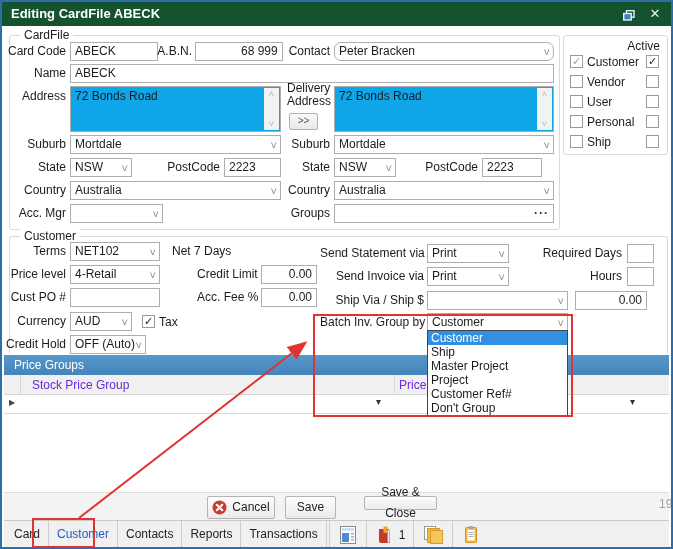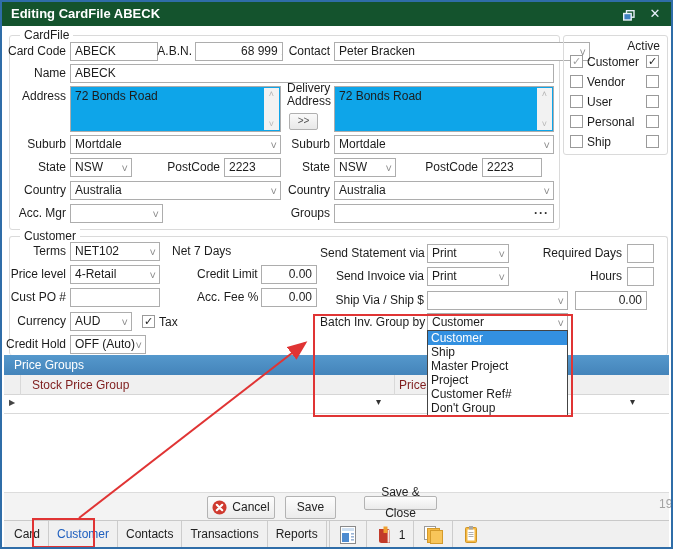--- a/index.html
+++ b/index.html
@@ -20,21 +20,21 @@
   .ta{position:absolute;box-sizing:border-box;border:1px solid #adadad;background:#0ea5e9;padding:2px 18px 2px 4px;overflow:hidden;}
   .scroll{position:absolute;top:1px;bottom:1px;right:1px;width:15px;background:#f2f2f2;color:#b4b4b4;font-size:9px;text-align:center;}
   .scroll .up{position:absolute;top:1px;left:0;right:0;}
   .scroll .dn{position:absolute;bottom:1px;left:0;right:0;}
   .cb{position:absolute;width:13px;height:13px;box-sizing:border-box;border:1px solid #9a9a9a;background:#fff;font-size:11px;line-height:11px;text-align:center;font-weight:bold;}
   .cb.grey{color:#a0a0a0;}
   .cb.blk{color:#222;}
   .btn{position:absolute;box-sizing:border-box;border:1px solid #b3b3b3;border-radius:2px;background:linear-gradient(#fdfdfd,#ebebeb);text-align:center;line-height:21px;color:#222;display:flex;align-items:center;justify-content:center;gap:5px;}
   .mini-btn{position:absolute;box-sizing:border-box;border:1px solid #b0b0b0;border-radius:2px;background:linear-gradient(#fafafa,#e8e8e8);text-align:center;color:#555;font-size:10px;line-height:14px;}
   .sec-header{position:absolute;left:2px;right:2px;height:20px;background:linear-gradient(#5598cc,#4484ba);color:#fff;line-height:20px;padding-left:10px;box-sizing:border-box;}
-  .grid-head{position:absolute;left:2px;right:2px;height:20px;background:#f0f0f0;border-bottom:1px solid #d6d6d6;box-sizing:border-box;color:#7f1d1d;}
+  .grid-head{position:absolute;left:2px;right:2px;height:20px;background:#f0f0f0;border-bottom:1px solid #d6d6d6;box-sizing:border-box;color:#6d28d9;}
   .grid-row{position:absolute;left:2px;right:2px;height:19px;background:#fff;border-bottom:1px solid #d9d9d9;box-sizing:border-box;}
   .vline{position:absolute;width:1px;background:#d9d9d9;}
   .ddlist{position:absolute;left:425px;top:328px;width:141px;box-sizing:border-box;background:#fff;border:1px solid #444;z-index:40;}
   .ddlist .opt{height:14px;line-height:14px;padding-left:3px;white-space:nowrap;overflow:hidden;}
   .ddlist .opt.sel{background:#3390e0;color:#fff;}
   .statusband{position:absolute;left:2px;right:2px;top:490px;height:28px;background:#f3f3f3;border-top:1px solid #dcdcdc;box-sizing:border-box;}
   .tabband{position:absolute;left:2px;right:2px;top:518px;height:29px;background:#f0f0f0;border-top:1px solid #c9c9c9;box-sizing:border-box;display:flex;align-items:stretch;}
   .tab{padding:0 8px;line-height:27px;border-right:1px solid #cccccc;color:#222;white-space:nowrap;}
   .tab.first{margin-left:2px;}
   .tab.active{color:#1e5fbf;}
@@ -61,21 +61,21 @@
 
   <div class="grp" style="left:7px;top:33px;width:549px;height:193px;">
     <span class="gl">CardFile</span>
   </div>
 
   <span class="lbl" style="left:2px;top:40px;width:62px;">Card Code</span>
   <span class="tb" style="left:68px;top:40px;width:88px;">ABECK</span>
   <span class="lbl" style="left:150px;top:40px;width:40px;">A.B.N.</span>
   <span class="tb" style="left:193px;top:40px;width:88px;padding-left:45px;">68 999 111 450</span>
   <span class="lbl" style="left:283px;top:40px;width:45px;">Contact</span>
-  <span class="tb combo" style="left:332px;top:40px;width:256px;"><span>Peter Bracken</span><span class="arr">˅</span></span>
+  <span class="tb combo" style="left:332px;top:40px;width:220px;border-radius:7px;"><span>Peter Bracken</span><span class="arr">˅</span></span>
 
   <span class="lbl" style="left:2px;top:62px;width:62px;">Name</span>
   <span class="tb" style="left:68px;top:62px;width:484px;">ABECK</span>
 
   <span class="lbl" style="left:2px;top:85px;width:62px;">Address</span>
   <div class="ta" style="left:68px;top:84px;width:211px;height:46px;">
     <span>72 Bonds Road</span>
     <span class="scroll">
         <span class="up">˄</span>
         <span class="dn">˅</span>
@@ -211,22 +211,22 @@
       <span>Save</span>
     </div>
   <div class="btn" style="left:362px;top:494px;width:73px;height:14px;">
       <span>Save &amp; Close</span>
     </div>
 
   <div class="tabband">
     <div class="tab first">Card</div>
     <div class="tab active">Customer</div>
     <div class="tab">Contacts</div>
+    <div class="tab">Reports</div>
     <div class="tab">Transactions</div>
-    <div class="tab">Reports</div>
     <div class="toolsep"></div>
     <div class="toolbtn">
       <svg width="20" height="20" viewBox="0 0 20 20">
           <rect x="2.5" y="1.5" width="15" height="17" fill="#fff" stroke="#8a8a8a"></rect>
           <rect x="4" y="3" width="12" height="3" fill="#cfe0f2"></rect>
           <rect x="4" y="8" width="7" height="9" fill="#4d8bd0"></rect>
           <rect x="13" y="8" width="3" height="1.6" fill="#9ab4d6"></rect>
           <rect x="13" y="11" width="3" height="1.6" fill="#9ab4d6"></rect>
           <rect x="13" y="14" width="3" height="1.6" fill="#9ab4d6"></rect>
         </svg>

